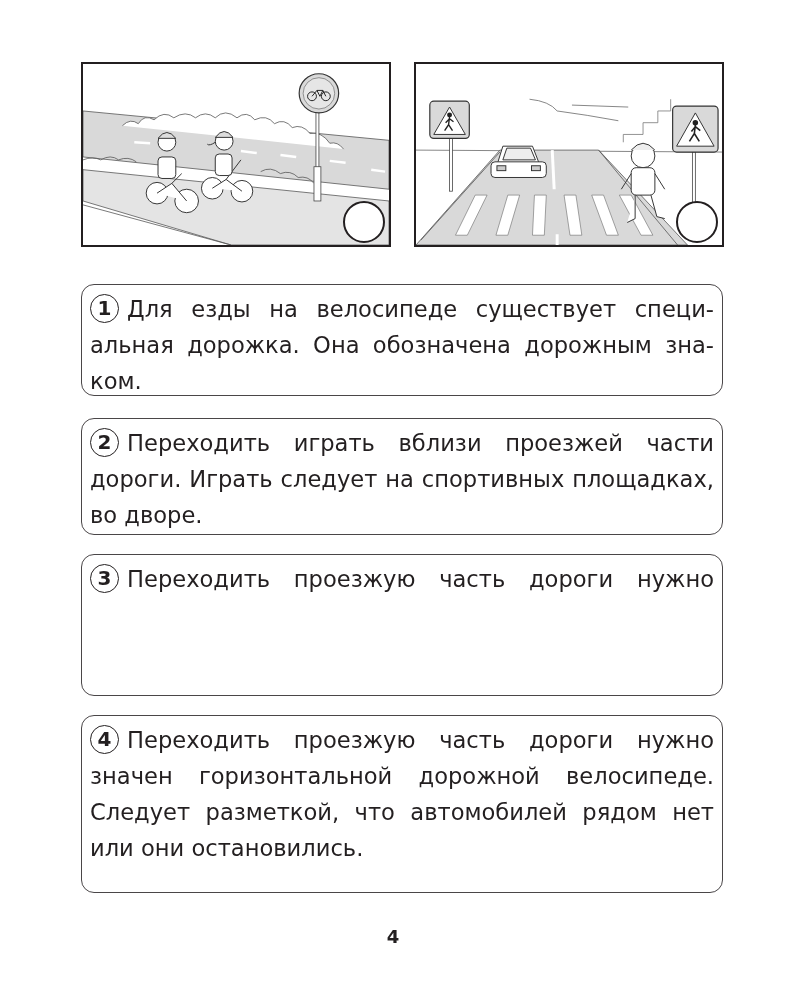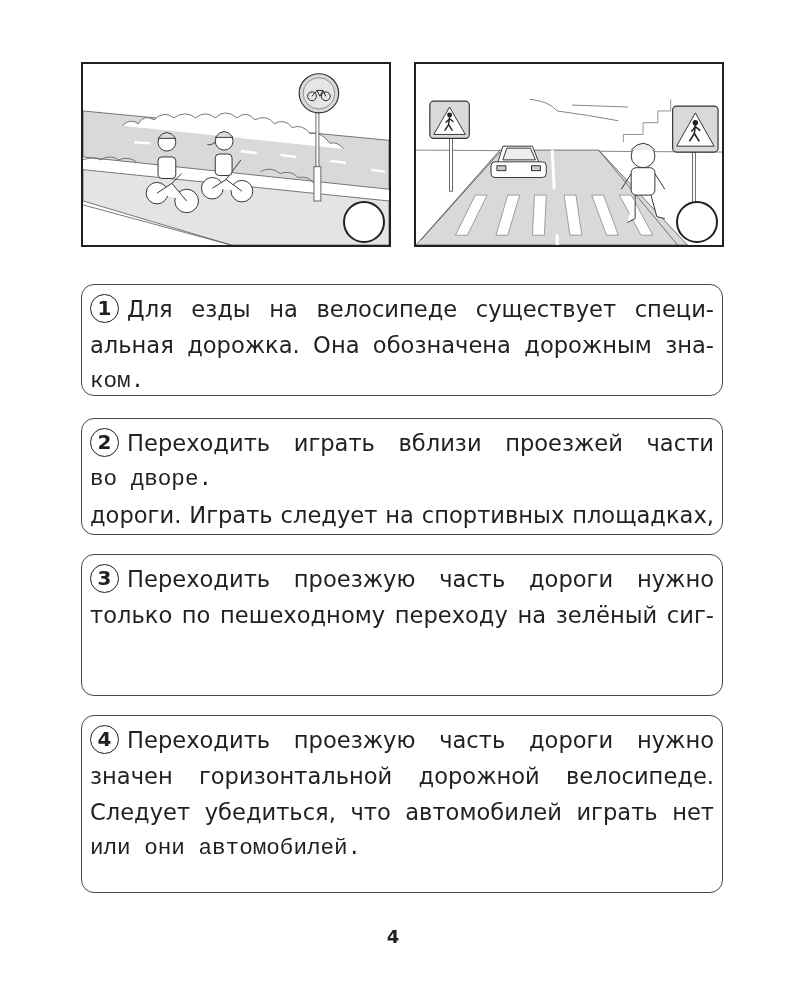--- a/index.html
+++ b/index.html
@@ -15,21 +15,21 @@
                    border: 2px solid #231f20; background: #fff; right: 4px; bottom: 2px; box-sizing: border-box; }
 
   .rule-box { position: absolute; left: 81px; width: 642px; border: 1.6px solid #4a4648;
               border-radius: 13px; box-sizing: border-box; padding: 6px 8px 4px 8px;
               font-size: 22.6px; line-height: 36px; text-align: justify; background: #fff; }
   #box1 { top: 284px; height: 112px; }
   #box2 { top: 418px; height: 117px; }
   #box3 { top: 554px; height: 142px; }
   #box4 { top: 715px; height: 178px; }
   .line { display: block; text-align: justify; text-align-last: justify; white-space: nowrap; }
-  .line.last { text-align-last: left; font-family: Liberation Mono, monospace; }
+  .line.last { text-align-last: left; }
   .num { display: inline-block; width: 27px; height: 27px; border: 1.5px solid #231f20; border-radius: 50%;
          text-align: center; line-height: 27px; font-weight: bold; font-size: 20px; margin-right: 8px;
          vertical-align: 2px; box-sizing: content-box; }
   .line-wrap { display: flex; justify-content: space-between; white-space: nowrap; }
 
   .page-number { position: absolute; top: 926px; left: 0; width: 786px; text-align: center;
                  font-weight: bold; font-size: 18px; }
 </style>
 </head>
 <body>
@@ -154,35 +154,34 @@
   </div>
   <span class="line">альная дорожка. Она обозначена дорожным зна-</span>
   <span class="line last">ком.</span>
 </div>
 
 <div class="rule-box" id="box2">
   <div class="line-wrap">
     <span><span class="num">2</span></span>
     <span class="line" style="flex:1">Переходить играть вблизи проезжей части</span>
   </div>
+  <span class="line">дороги. Играть следует на спортивных площадках,</span>
   <span class="line last">во дворе.</span>
-  <span class="line">дороги. Играть следует на спортивных площадках,</span>
 </div>
 
 <div class="rule-box" id="box3">
   <div class="line-wrap">
     <span><span class="num">3</span></span>
     <span class="line" style="flex:1">Переходить проезжую часть дороги нужно</span>
   </div>
-  <span class="line">только по пешеходному переходу на зелёный сиг-</span>
 </div>
 
 <div class="rule-box" id="box4">
   <div class="line-wrap">
     <span><span class="num">4</span></span>
     <span class="line" style="flex:1">Переходить проезжую часть дороги нужно</span>
   </div>
   <span class="line">значен горизонтальной дорожной велосипеде.</span>
-  <span class="line">Следует убедиться, что автомобилей играть нет</span>
-  <span class="line last">или они автомобилей.</span>
+  <span class="line">Следует разметкой, что автомобилей рядом нет</span>
+  <span class="line last">или они остановились.</span>
 </div>
 
 <div class="page-number">4</div>
 
 </body></html>

